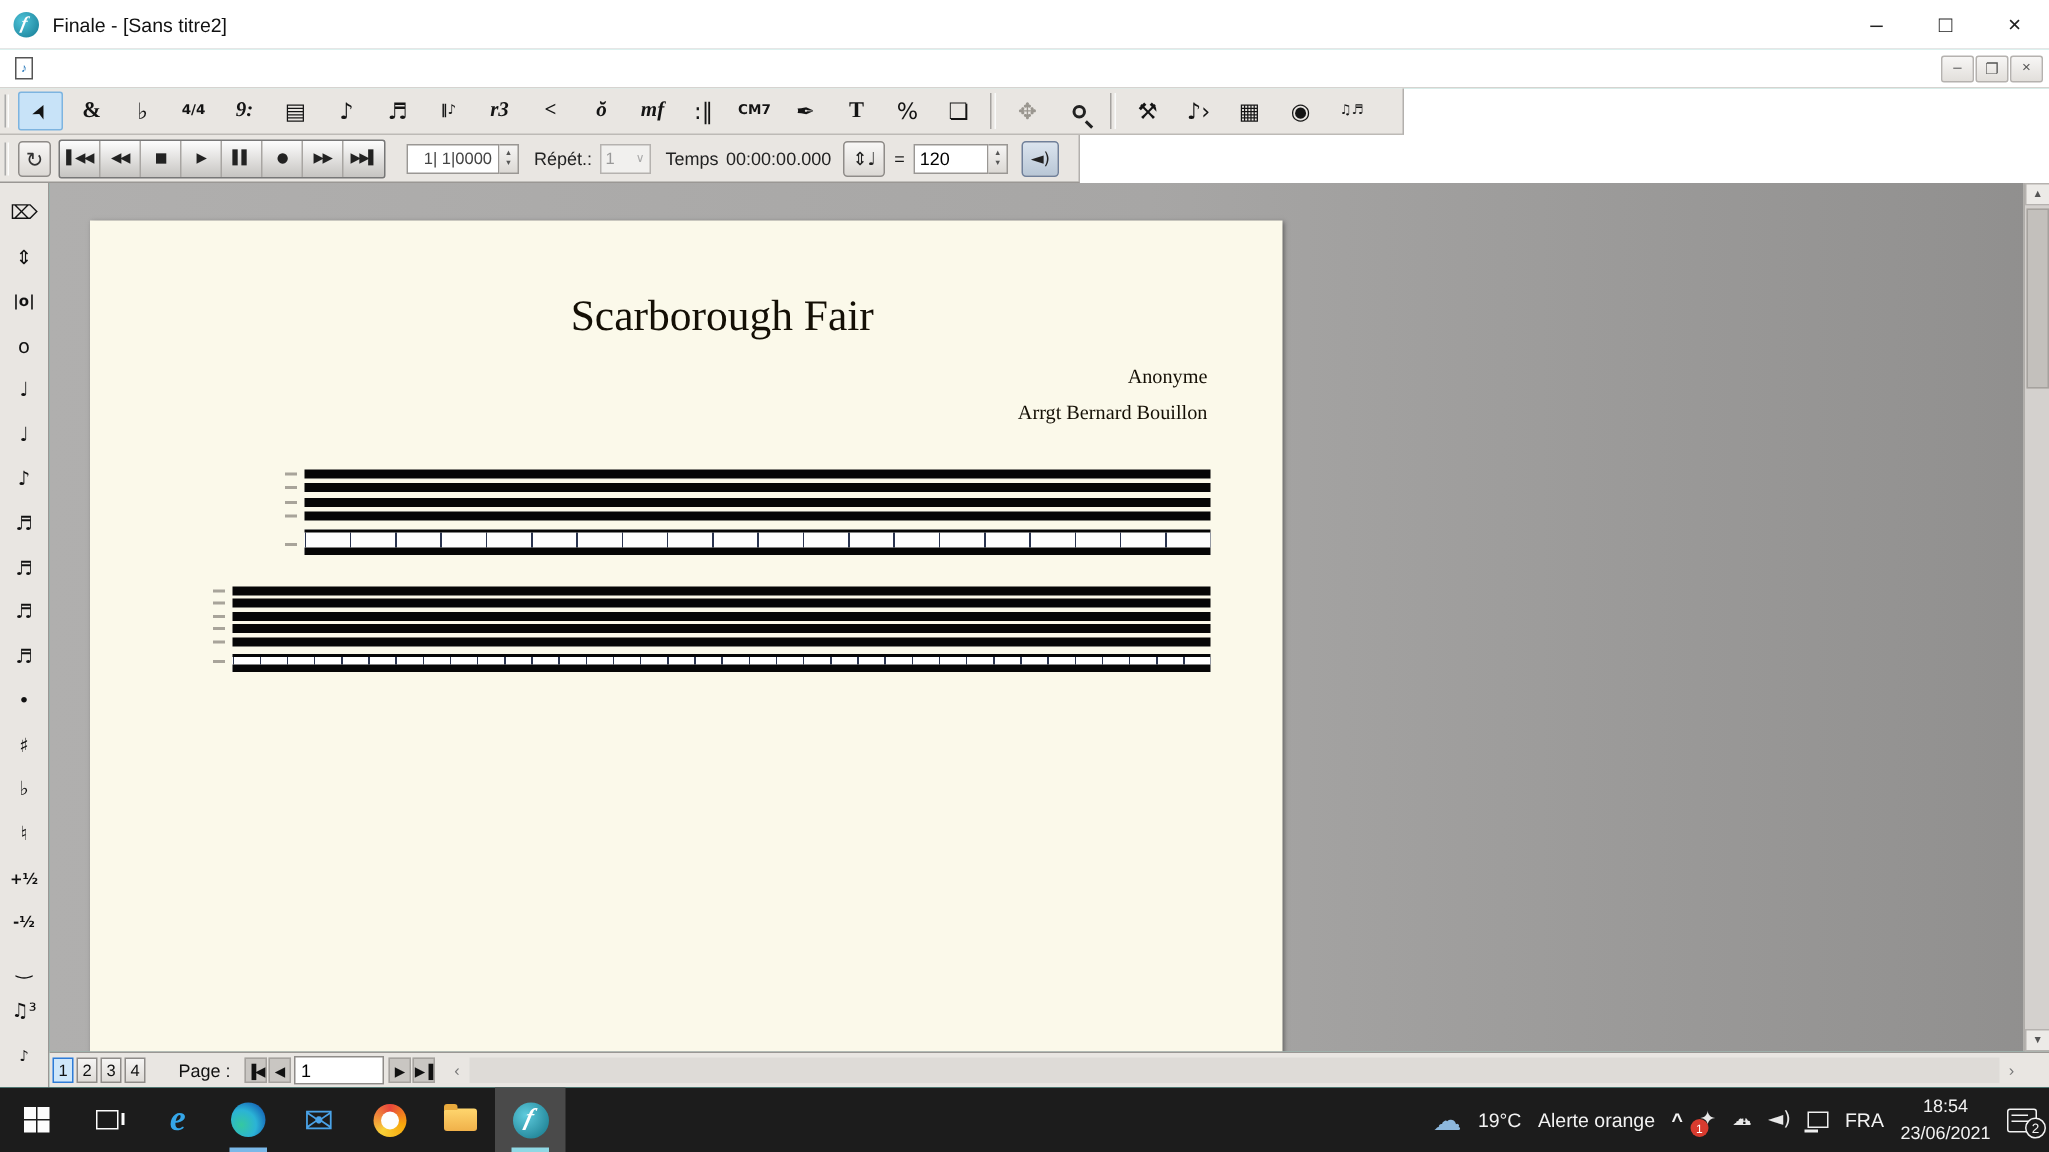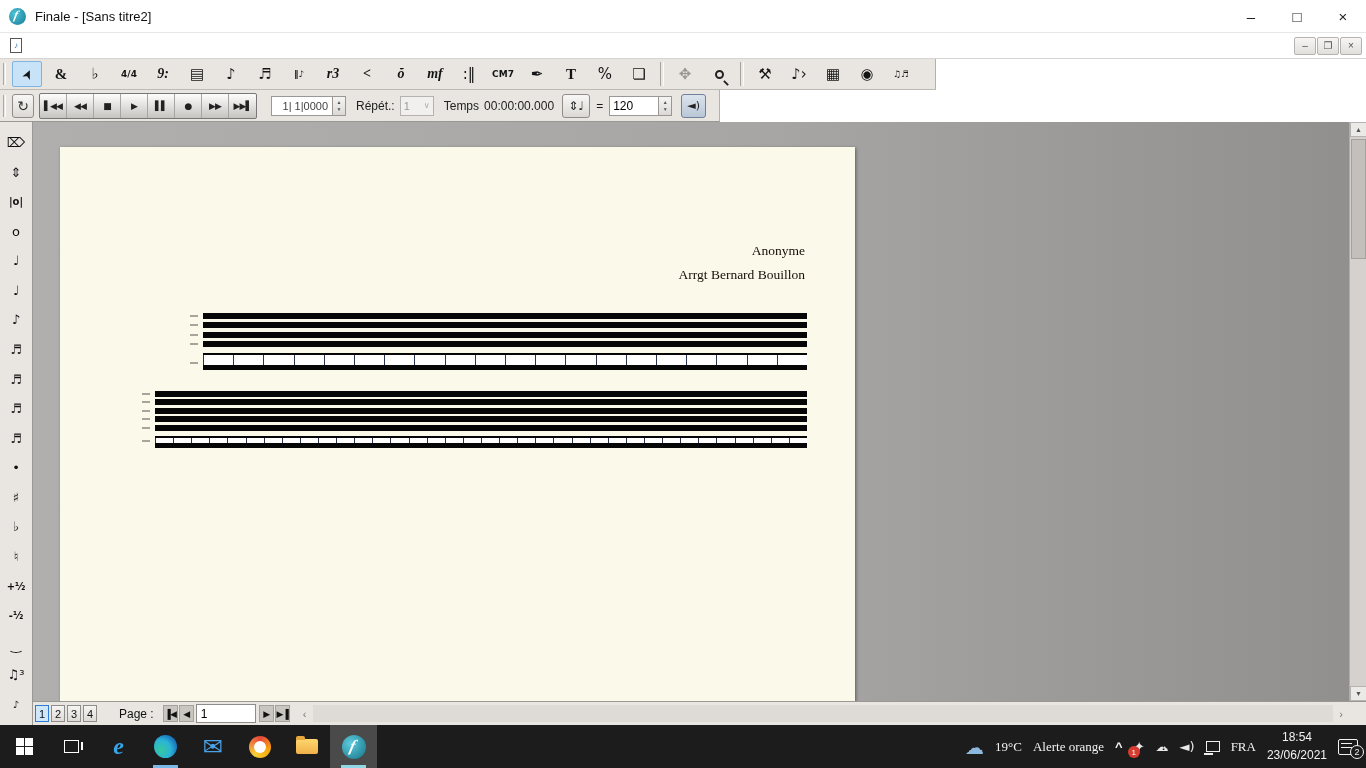--- a/index.html
+++ b/index.html
@@ -149,21 +149,21 @@
   .folder::before{content:"";position:absolute;left:0;top:-3px;width:9px;height:4px;background:#e8a93c;border-radius:2px 2px 0 0;}
   .finale-cell{background:#4a4a4a;}
   .fin-ball{width:24px;height:24px;border-radius:50%;
     background:radial-gradient(circle at 35% 35%,#5ecbdd,#137487);position:relative;}
   .fin-ball::after{content:"f";position:absolute;left:8px;top:2px;color:#fff;
     font:italic bold 16px "Liberation Serif",serif;transform:skewX(-14deg);}
   .underline-ind{position:absolute;bottom:0;left:11px;width:25px;height:3px;background:#7ab8e8;}
   .underline-teal{background:#8fd8e4;}
   .tray{margin-left:auto;display:flex;align-items:center;gap:11px;padding-right:8px;}
   .weather-glyph{font-size:19px;color:#8db8dd;font-family:"DejaVu Sans",sans-serif;}
-  .tray-text{font-size:13px;font-family:Liberation Serif, serif;}
+  .tray-text{font-size:13px;}
   .chev-up{font-size:13px;font-weight:bold;}
   .tray-ic{position:relative;font-size:13px;color:#e8e8e8;font-family:"DejaVu Sans",sans-serif;}
   .badge-red{position:absolute;left:-6px;bottom:-4px;width:12px;height:12px;border-radius:50%;background:#d83b2f;
     color:#fff;font-size:8px;display:flex;align-items:center;justify-content:center;font-family:"Liberation Sans",sans-serif;}
   .cloud-warn{position:relative;}
   .cloud-warn .excl{position:absolute;left:6px;top:3px;font-size:9px;font-weight:bold;color:#1c1c1c;}
   .net-icon{width:14px;height:11px;border:1.5px solid #efefef;position:relative;}
   .net-icon::after{content:"";position:absolute;left:-3px;bottom:-4px;width:9px;height:2px;background:#efefef;}
   .clock{display:flex;flex-direction:column;align-items:center;font-size:12px;line-height:1.45;}
   .notif{position:relative;width:20px;height:16px;border:1.6px solid #f2f2f2;border-radius:2px;}
@@ -340,20 +340,21 @@
         <span class="pal-item glyph">♭</span>
         <span class="pal-item glyph">♮</span>
         <span class="pal-item glyph pal-sm">+½</span>
         <span class="pal-item glyph pal-sm">-½</span>
         <span class="pal-item glyph">‿</span>
         <span class="pal-item glyph">♫³</span>
         <span class="pal-item glyph pal-sm">♪</span>
       </div>
     <div class="docarea">
       <div class="page">
+        <div class="score-title">Scarborough Fair</div>
         <div class="score-credit">Anonyme</div>
         <div class="score-arranger">Arrgt Bernard Bouillon</div>
         <div class="system sysA">
             <div class="staff-bar" style="top: 0px;"></div>
             <span class="staff-label-mark" style="top: 2px;"></span>
             <div class="staff-bar" style="top: 9.25px;"></div>
             <span class="staff-label-mark" style="top: 11.25px;"></span>
             <div class="staff-bar" style="top: 18.5px;"></div>
             <span class="staff-label-mark" style="top: 20.5px;"></span>
             <div class="staff-bar" style="top: 27.75px;"></div>

